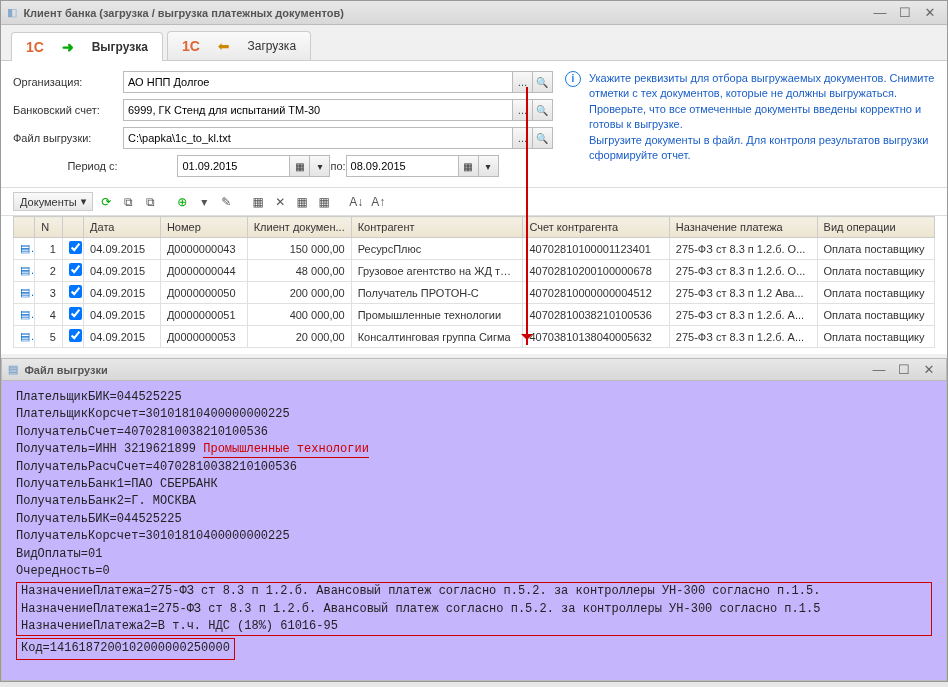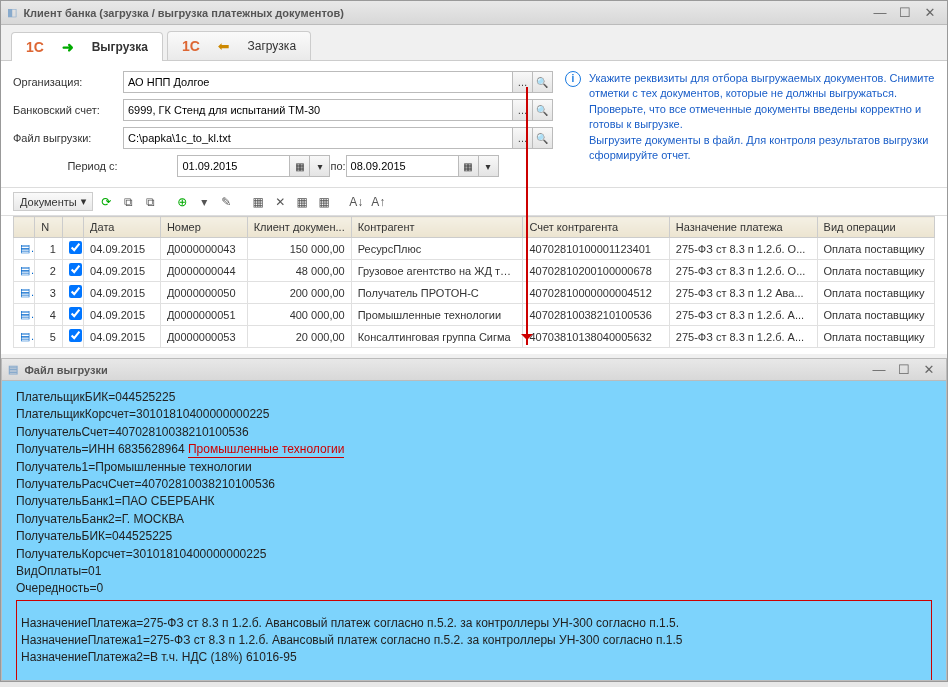--- a/index.html
+++ b/index.html
@@ -30,23 +30,23 @@
 .grid-wrap { padding: 0 12px 6px 12px; background:#fff; }
 .grid { width:100%; border-collapse:collapse; }
 .grid th { background:linear-gradient(#f4f0e4,#ece4d0); border:1px solid #ccc; padding:4px 6px; text-align:left; font-weight:normal; color:#333; font-size:11px; white-space:nowrap;}
 .grid td { border:1px solid #e0e0e0; padding:3px 6px; background:#fff; white-space:nowrap; overflow:hidden; text-overflow:ellipsis; max-width:0;}
 .grid td.numcol { text-align:right; }
 .row-ico { width:16px; text-align:center; color:#06c; }
 .chk { text-align:center; }
 .subwindow { margin-top:4px; }
 .sub-titlebar { display:flex; align-items:center; justify-content:space-between; background:linear-gradient(#e8e8e8,#d8d8d8); padding:3px 6px; border:1px solid #bbb; }
 .sub-titlebar-left { display:flex; align-items:center; gap:6px; font-weight:bold; color:#555;}
-.filebody { background:#7dd3fc; border:1px solid #bbb; border-top:none; padding:8px 14px; font-family:Liberation Sans, sans-serif; font-size:12px; line-height:1.45; color:#222; height:300px; overflow:auto;}
+.filebody { background:#c4b5fd; border:1px solid #bbb; border-top:none; padding:8px 14px; font-family:Liberation Mono, monospace; font-size:12px; line-height:1.45; color:#222; height:300px; overflow:auto;}
 .u-red { border-bottom:1.5px solid #c00; color:#c00; padding-bottom:1px;}
-.redbox { border:1.5px solid #c00; padding:14px 4px; display:block; margin:2px 0;}
+.redbox { border:1.5px solid #c00; padding:0 4px; display:block; margin:2px 0;}
 .redbox2 { border:1.5px solid #c00; padding:1px 4px; display:inline-block;}
 .main-rel { position:relative; }
 .red-arrow { position:absolute; left:525px; top:86px; height:258px; width:2px; background:#c00; }
 .red-arrow::after { content:""; position:absolute; bottom:-1px; left:-5px; border:6px solid transparent; border-top-color:#c00;}
 </style>
 </head>
 <body>
 
 <div class="window main-rel">
   <div class="titlebar">
@@ -249,22 +249,21 @@
       <div class="titlebar-controls">
         <span>—</span>
         <span>☐</span>
         <span>✕</span>
       </div>
     </div>
     <div class="filebody">
       <div>ПлательщикБИК=044525225</div>
       <div>ПлательщикКорсчет=30101810400000000225</div>
       <div>ПолучательСчет=40702810038210100536</div>
-      <div><span>Получатель=ИНН 6835628964 </span><span class="u-red">Промышленные технологии</span></div>
-      <div>Получатель1=Промышленные технологии</div>
+      <div><span>Получатель=ИНН 3219621899 </span><span class="u-red">Промышленные технологии</span></div>
       <div>ПолучательРасчСчет=40702810038210100536</div>
       <div>ПолучательБанк1=ПАО СБЕРБАНК</div>
       <div>ПолучательБанк2=Г. МОСКВА</div>
       <div>ПолучательБИК=044525225</div>
       <div>ПолучательКорсчет=30101810400000000225</div>
       <div>ВидОплаты=01</div>
       <div>Очередность=0</div>
       <div class="redbox">
         <div>НазначениеПлатежа=275-ФЗ ст 8.3 п 1.2.б. Авансовый платеж согласно п.5.2. за контроллеры УН-300 согласно п.1.5.</div>
         <div>НазначениеПлатежа1=275-ФЗ ст 8.3 п 1.2.б. Авансовый платеж согласно п.5.2. за контроллеры УН-300 согласно п.1.5</div>

